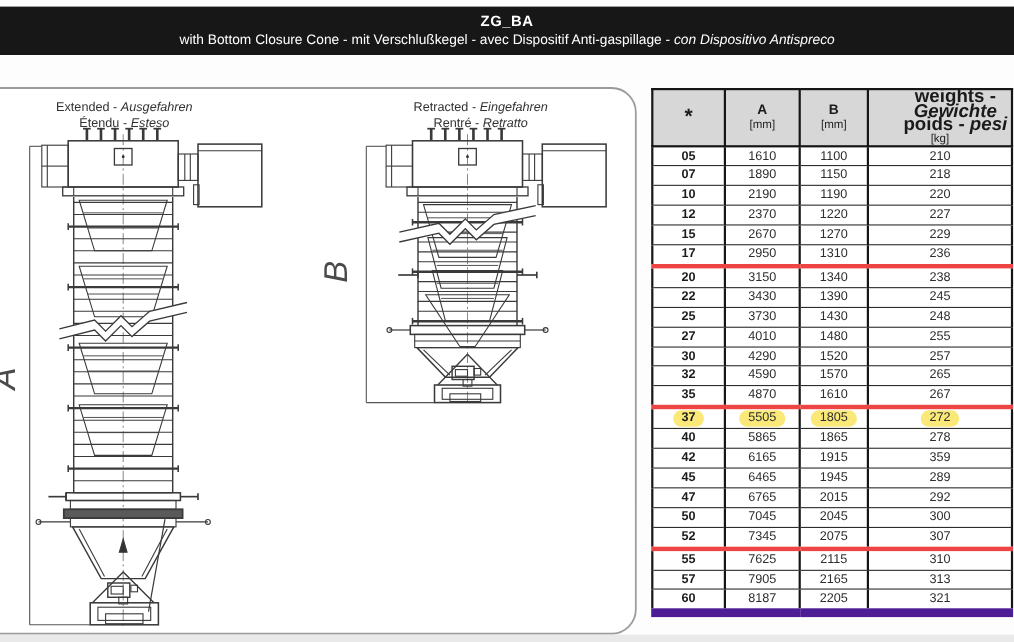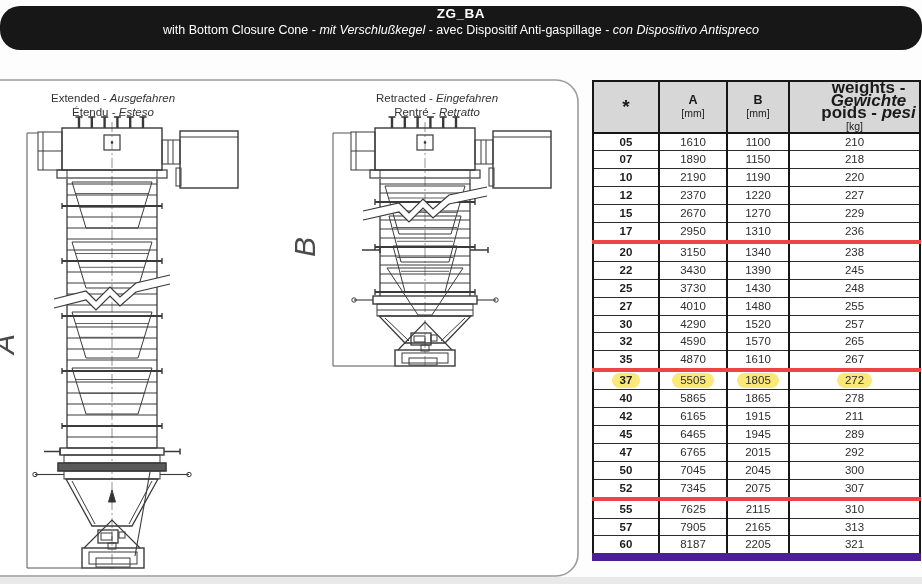--- a/index.html
+++ b/index.html
@@ -6,23 +6,22 @@
   body{
     width:922px;height:584px;position:relative;overflow:hidden;
     background:#fdfdfd;
     font-family:"Liberation Sans", sans-serif;
     -webkit-font-smoothing:antialiased;
   }
   
   .topbar{
     position:absolute;left:0;top:6px;width:922px;height:44px;
     background:var(--topbar-bg,#171717);color:var(--topbar-fg,#ffffff);
-    display:flex;flex-direction:column;align-items:center;justify-content:flex-start;
+    display:flex;flex-direction:column;align-items:center;justify-content:center;
     z-index:5;
-    border-radius:20px;
   }
   .tb-title{font-size:13.5px;font-weight:bold;letter-spacing:.5px;line-height:15px;}
   .tb-sub{font-size:12.5px;line-height:16px;margin-top:1px;}
   
   svg.canvas{position:absolute;left:0;top:0;z-index:1;}
   .dimletter{
     font-family:"Liberation Sans", sans-serif;
     font-size:30px;font-style:italic;fill:#4a4a4a;text-anchor:middle;
   }
   .dlabel{
@@ -55,21 +54,21 @@
   .h-star{font-size:19px;font-weight:bold;line-height:40px;color:#1a1a1a;}
   .h-label{font-size:12.5px;font-weight:bold;line-height:13px;color:#1a1a1a;}
   .h-unit{font-size:10.5px;font-weight:normal;line-height:12px;color:#222;}
   .h-wline{font-size:17px;font-weight:bold;line-height:12.5px;color:#1a1a1a;padding-left:28px;}
 </style>
 </head>
 <body style="--topbar-bg: #171717; --topbar-fg: #ffffff; --th-bg: #d7d7d7; --hl: #fae878;">
 
 <div class="topbar">
   <div class="tb-title">ZG_BA</div>
-  <div class="tb-sub"><span>with Bottom Closure Cone</span><span> - </span><span style="font-style: italic;">mit Verschlußkegel</span><span> - </span><span>avec Dispositif Anti-gaspillage</span><span> - </span><span style="font-style: italic;">con Dispositivo Antispreco</span></div>
+  <div class="tb-sub"><span>with Bottom Closure Cone</span><span> - </span><span style="">mit Verschlußkegel</span><span> - </span><span>avec Dispositif Anti-gaspillage</span><span> - </span><span style="font-style: italic;">con Dispositivo Antispreco</span></div>
 </div>
 
 <svg class="canvas" width="922" height="584" viewBox="0 0 922 584">
   <rect x="-30" y="80" width="608" height="496" rx="22" fill="#ffffff" stroke="#9b9b9b" stroke-width="1.6"></rect>
   <rect x="0" y="577" width="922" height="7" fill="#e9e9e9"></rect>
   <g id="geo">
       <line x1="112" y1="122" x2="112" y2="570" stroke="#777" stroke-width="0.8" stroke-dasharray="10 3 2 3"></line>
       <rect x="38" y="132" width="24" height="38" fill="none" stroke="#3a3a3a" stroke-width="1"></rect>
       <line x1="38" y1="151" x2="62" y2="151" stroke="#3a3a3a" stroke-width="1"></line>
       <line x1="43" y1="132" x2="43" y2="170" stroke="#3a3a3a" stroke-width="1"></line>
@@ -394,21 +393,21 @@
         <tr>
           <td><span class="v">40</span></td>
           <td><span class="v">5865</span></td>
           <td><span class="v">1865</span></td>
           <td><span class="v">278</span></td>
         </tr>
         <tr>
           <td><span class="v">42</span></td>
           <td><span class="v">6165</span></td>
           <td><span class="v">1915</span></td>
-          <td><span class="v">211</span></td>
+          <td><span class="v">359</span></td>
         </tr>
         <tr>
           <td><span class="v">45</span></td>
           <td><span class="v">6465</span></td>
           <td><span class="v">1945</span></td>
           <td><span class="v">289</span></td>
         </tr>
         <tr>
           <td><span class="v">47</span></td>
           <td><span class="v">6765</span></td>

